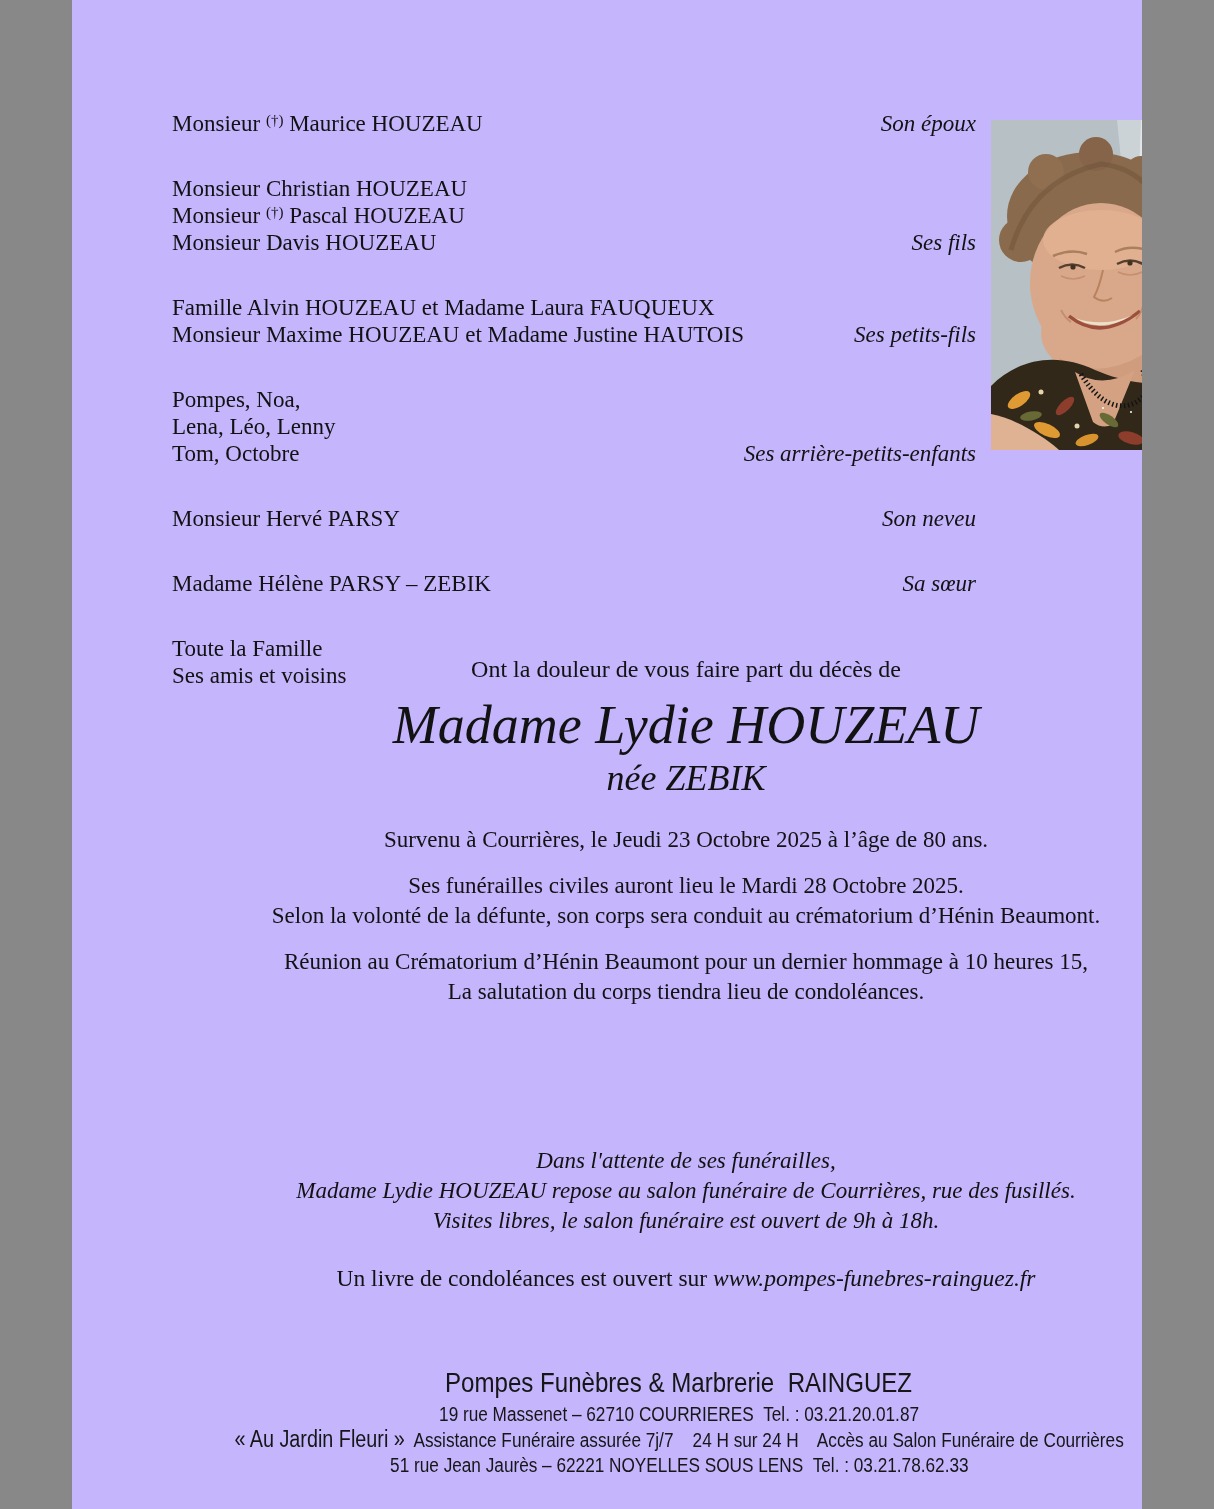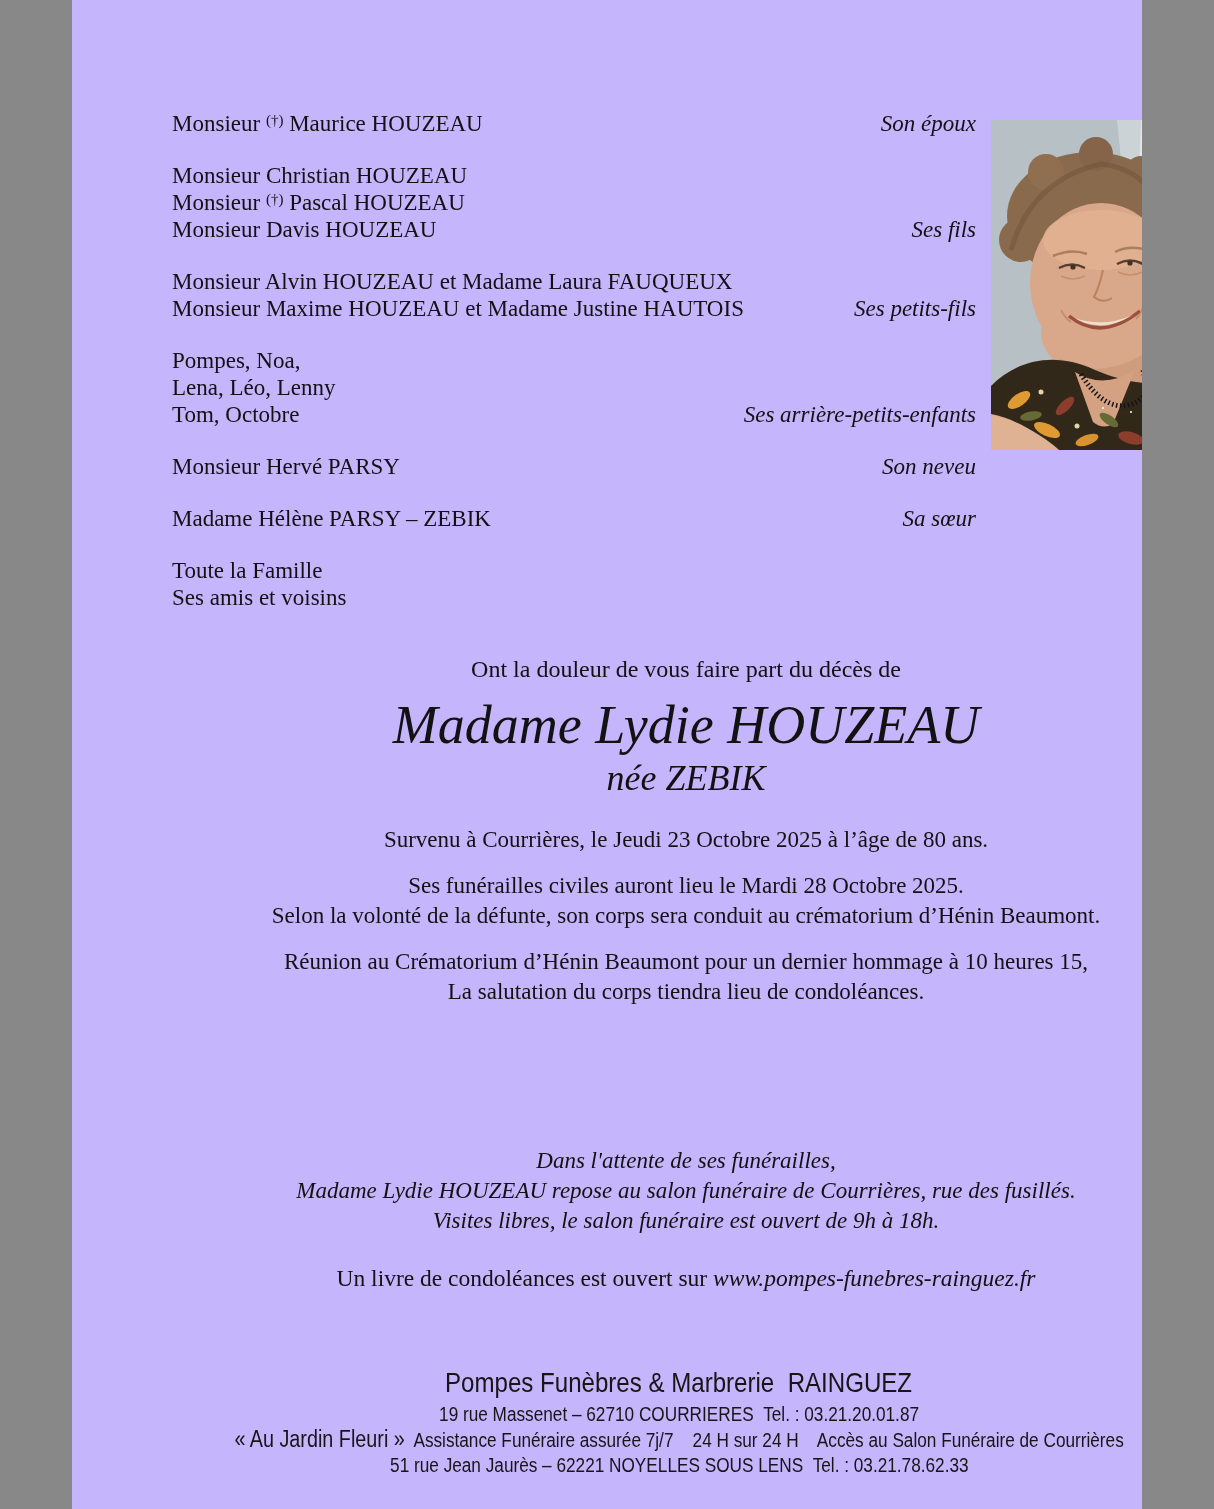--- a/index.html
+++ b/index.html
@@ -11,21 +11,21 @@
     color:#121212;
     overflow:hidden;
     margin:0 auto;
   }
   
   .family{
     position:absolute;left:100px;top:110px;width:804px;
     font-size:23px;line-height:27px;
   }
   .frow{display:flex;justify-content:space-between;align-items:baseline;}
-  .frow.gap{margin-top:25px;}
+  .frow.gap{margin-top:38px;}
   .fleft{white-space:nowrap;}
   .frel{font-style:italic;white-space:nowrap;text-align:center;}
   sup.dg{font-size:15px;vertical-align:6px;line-height:0;}
   
   .photo{position:absolute;left:919px;top:120px;width:234px;height:330px;}
   
   .announce{position:absolute;left:0;top:655px;width:1228px;text-align:center;}
   .intro{font-size:24px;line-height:28px;margin:0;}
   .dname{font-style:italic;font-weight:normal;font-size:54px;line-height:60px;margin:12px 0 0 0;}
   .maiden{font-style:italic;font-size:36px;line-height:42px;margin:2px 0 0 0;}
@@ -159,21 +159,21 @@
     </div>
     <div class="frow">
       <span class="fleft"><span>Monsieur </span><sup class="dg">(†)</sup><span> Pascal HOUZEAU</span></span>
       <span class="frel"></span>
     </div>
     <div class="frow">
       <span class="fleft">Monsieur Davis HOUZEAU</span>
       <span class="frel">Ses fils</span>
     </div>
     <div class="frow gap">
-      <span class="fleft">Monsieur Alvin HOUZEAU et Madame Laura FAUQUEUX</span>
+      <span class="fleft">Famille Alvin HOUZEAU et Madame Laura FAUQUEUX</span>
       <span class="frel"></span>
     </div>
     <div class="frow">
       <span class="fleft">Monsieur Maxime HOUZEAU et Madame Justine HAUTOIS</span>
       <span class="frel">Ses petits-fils</span>
     </div>
     <div class="frow gap">
       <span class="fleft">Pompes, Noa,</span>
       <span class="frel"></span>
     </div>

